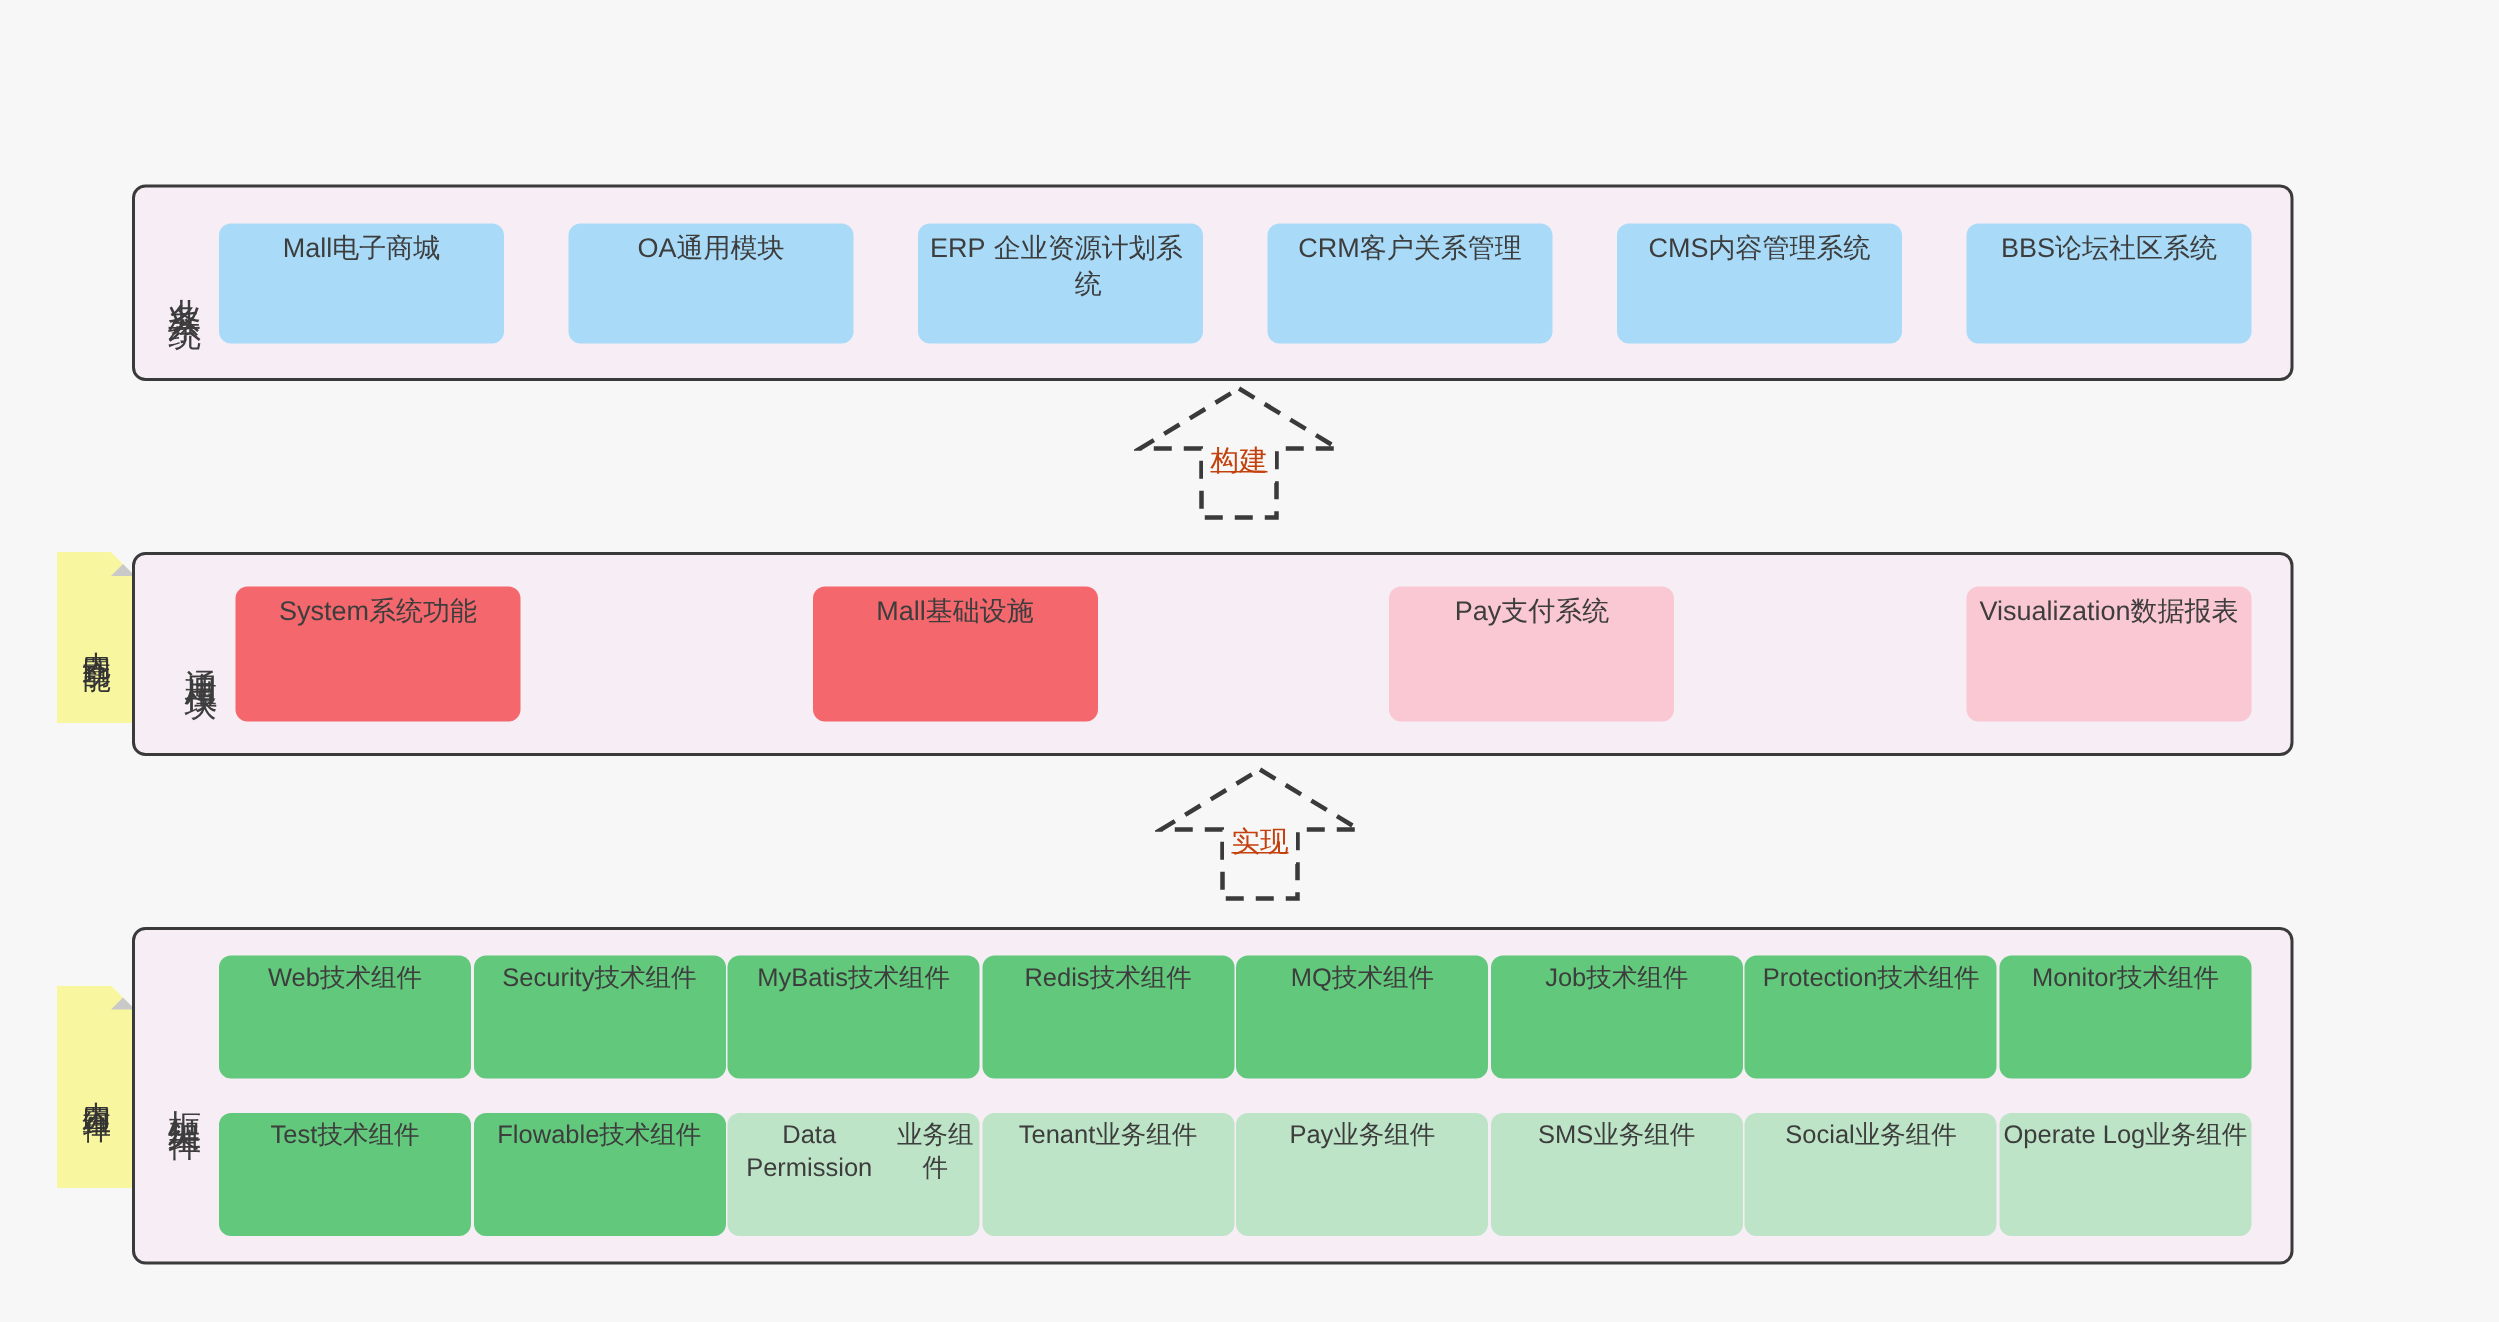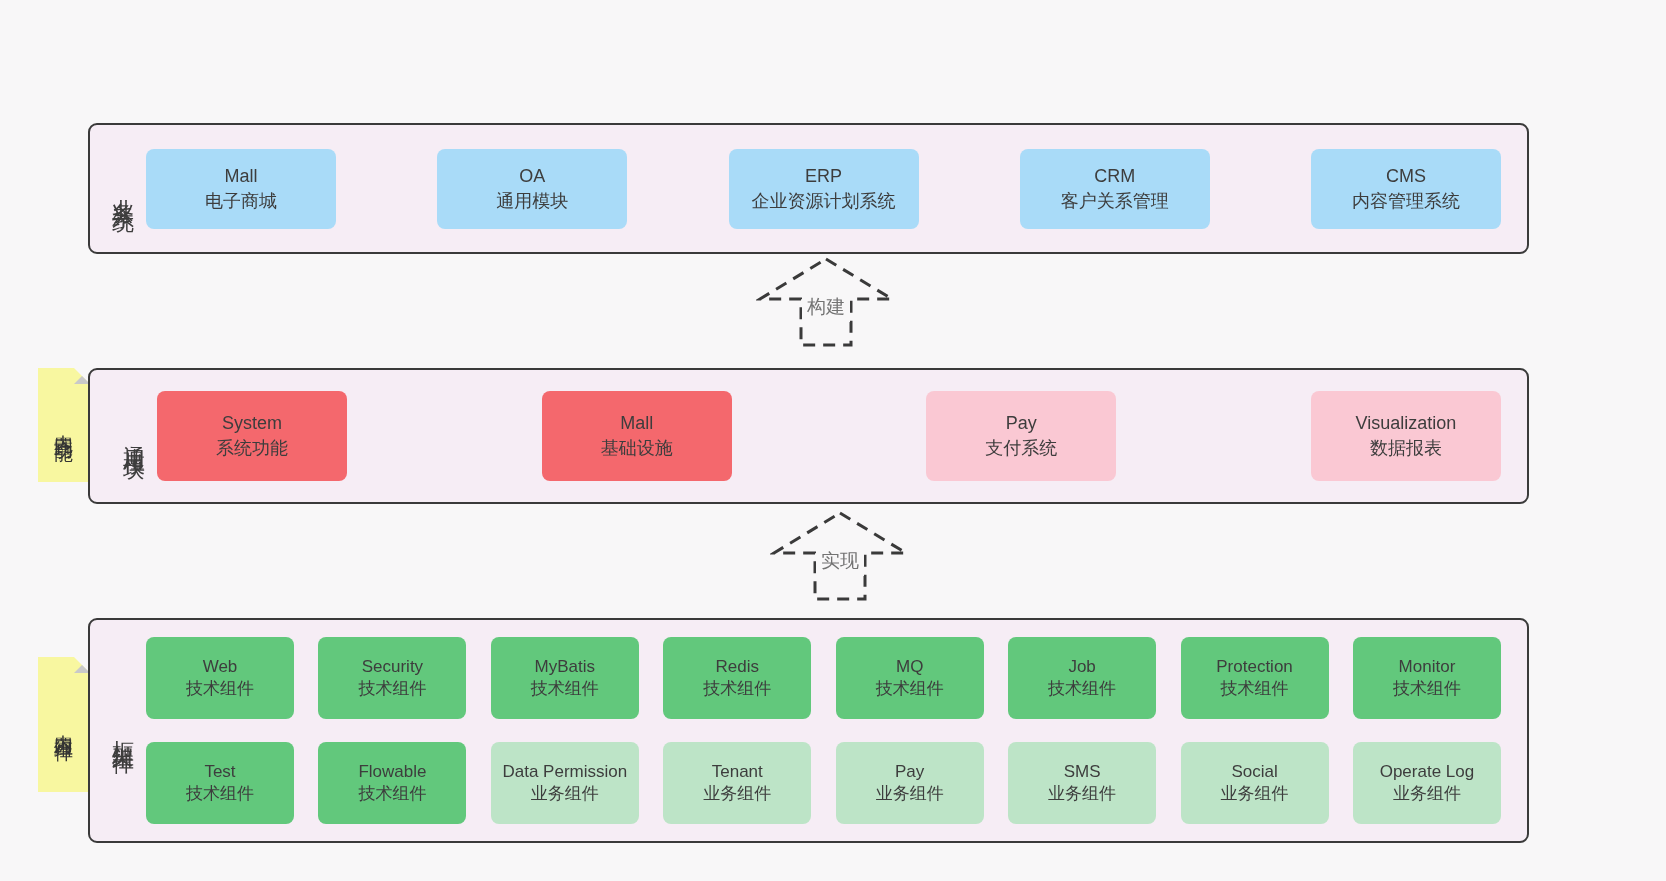--- a/index.html
+++ b/index.html
@@ -49,32 +49,32 @@
     flex: 1;
     display: flex;
     flex-direction: column;
     gap: 23px;
     padding: 0 26px 0 12px;
   }
   .rows-wrap .boxes-row { padding: 0; }
   .box {
     border-radius: 8px;
     display: flex;
-    flex-direction: column;
+    flex-direction: row;
     justify-content: center;
-    align-items: center;
+    align-items: flex-start;
     text-align: center;
     font-size: 18px;
     line-height: 1.38;
     box-sizing: border-box;
     padding: 4px 8px;
   }
   .box-lg { width: 190px; height: 80px; }
   #layer-modules .box-lg { height: 90px; }
-  .box-sm { width: 148px; height: 82px; font-size: 17px; line-height: 1.32; padding: 4px 0; }
+  .box-sm { width: 168px; height: 82px; font-size: 17px; line-height: 1.32; padding: 4px 0; }
   .box-blue        { background: #a9dbf8; }
   .box-red         { background: #f4686d; }
   .box-pink        { background: #fac8d3; }
   .box-green       { background: #62c87c; }
   .box-green-light { background: #bde4c7; }
   .sticky {
     position: absolute;
     left: 38px;
     width: 52px;
     background: #f8f7a0;
@@ -112,22 +112,23 @@
   #arrow-implement { left: 770px; top: 510px; }
   .arrow svg { display: block; }
   .arrow-label {
     position: absolute;
     left: 50%;
     top: 36px;
     transform: translateX(-50%);
     background: #f8f7f8;
     padding: 2px 5px;
     font-size: 19px;
-    color: #737373;
+    color: #c2410c;
     white-space: nowrap;
+    text-decoration: underline;
   }
 </style>
 </head>
 <body>
 
 <div class="sticky" id="sticky-modules">
   <span class="sticky-fold"></span>
   <span class="sticky-label">内置功能</span>
 </div>
 
@@ -151,20 +152,24 @@
       <span>ERP</span>
       <span>企业资源计划系统</span>
     </div>
     <div class="box box-lg box-blue">
       <span>CRM</span>
       <span>客户关系管理</span>
     </div>
     <div class="box box-lg box-blue">
       <span>CMS</span>
       <span>内容管理系统</span>
+    </div>
+    <div class="box box-lg box-blue">
+      <span>BBS</span>
+      <span>论坛社区系统</span>
     </div>
   </div>
 </div>
 
 <div class="arrow" id="arrow-build">
   <svg width="140" height="92" viewBox="0 0 140 92">
     <path d="M70 3 L136 43 L95 43 L95 89 L45 89 L45 43 L4 43 Z" fill="none" stroke="#3a3a3a" stroke-width="3" stroke-dasharray="12 8"></path>
   </svg>
   <div class="arrow-label">构建</div>
 </div>

